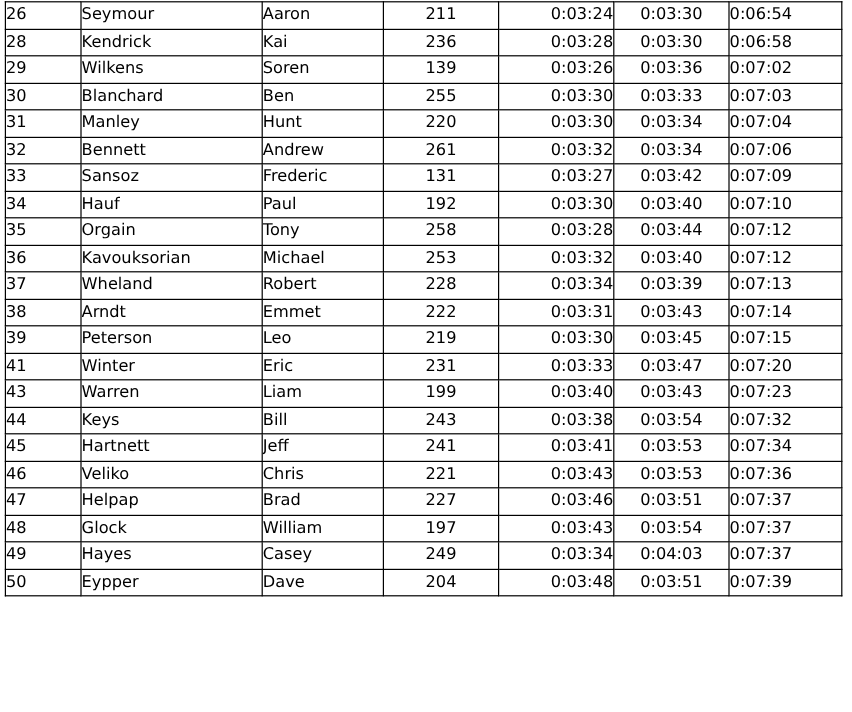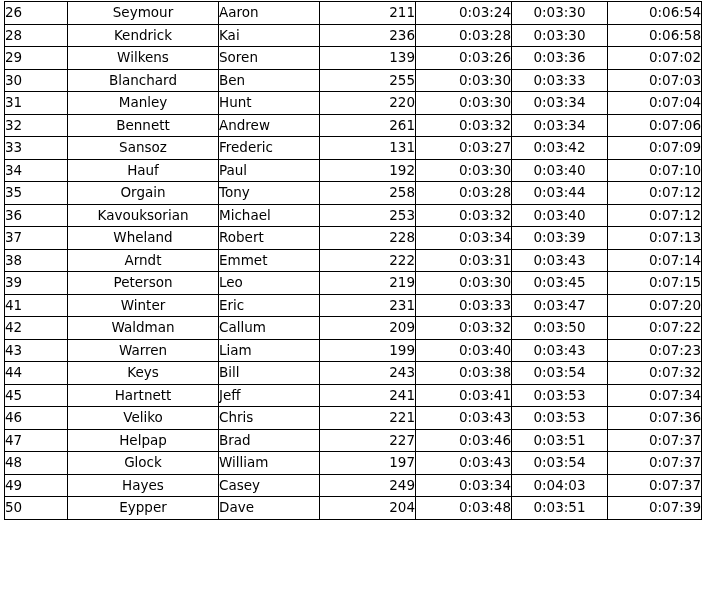--- a/index.html
+++ b/index.html
@@ -31,42 +31,42 @@
     white-space: nowrap;
   }
   td.col-place {
     width: 62px;
     padding-left: 8px;
     text-align: left;
   }
   td.col-last {
     width: 150px;
     padding-left: 8px;
-    text-align: center;
+    text-align: left;
   }
   td.col-first {
     width: 100px;
     padding-left: 8px;
     text-align: left;
   }
   td.col-bib {
     width: 95px;
-    text-align: right;
+    text-align: center;
   }
   td.col-split1 {
     width: 95px;
     text-align: right;
   }
   td.col-split2 {
     width: 95px;
     text-align: center;
   }
   td.col-total {
     width: 93px;
-    text-align: right;
+    text-align: left;
   }
 </style>
 </head>
 <body>
 
 <table id="results-table">
   <tbody>
       <tr>
         <td class="col-place">26</td>
         <td class="col-last">Seymour</td>
@@ -187,29 +187,20 @@
       <tr>
         <td class="col-place">41</td>
         <td class="col-last">Winter</td>
         <td class="col-first">Eric</td>
         <td class="col-bib">231</td>
         <td class="col-split1">0:03:33</td>
         <td class="col-split2">0:03:47</td>
         <td class="col-total">0:07:20</td>
       </tr>
       <tr>
-        <td class="col-place">42</td>
-        <td class="col-last">Waldman</td>
-        <td class="col-first">Callum</td>
-        <td class="col-bib">209</td>
-        <td class="col-split1">0:03:32</td>
-        <td class="col-split2">0:03:50</td>
-        <td class="col-total">0:07:22</td>
-      </tr>
-      <tr>
         <td class="col-place">43</td>
         <td class="col-last">Warren</td>
         <td class="col-first">Liam</td>
         <td class="col-bib">199</td>
         <td class="col-split1">0:03:40</td>
         <td class="col-split2">0:03:43</td>
         <td class="col-total">0:07:23</td>
       </tr>
       <tr>
         <td class="col-place">44</td>

